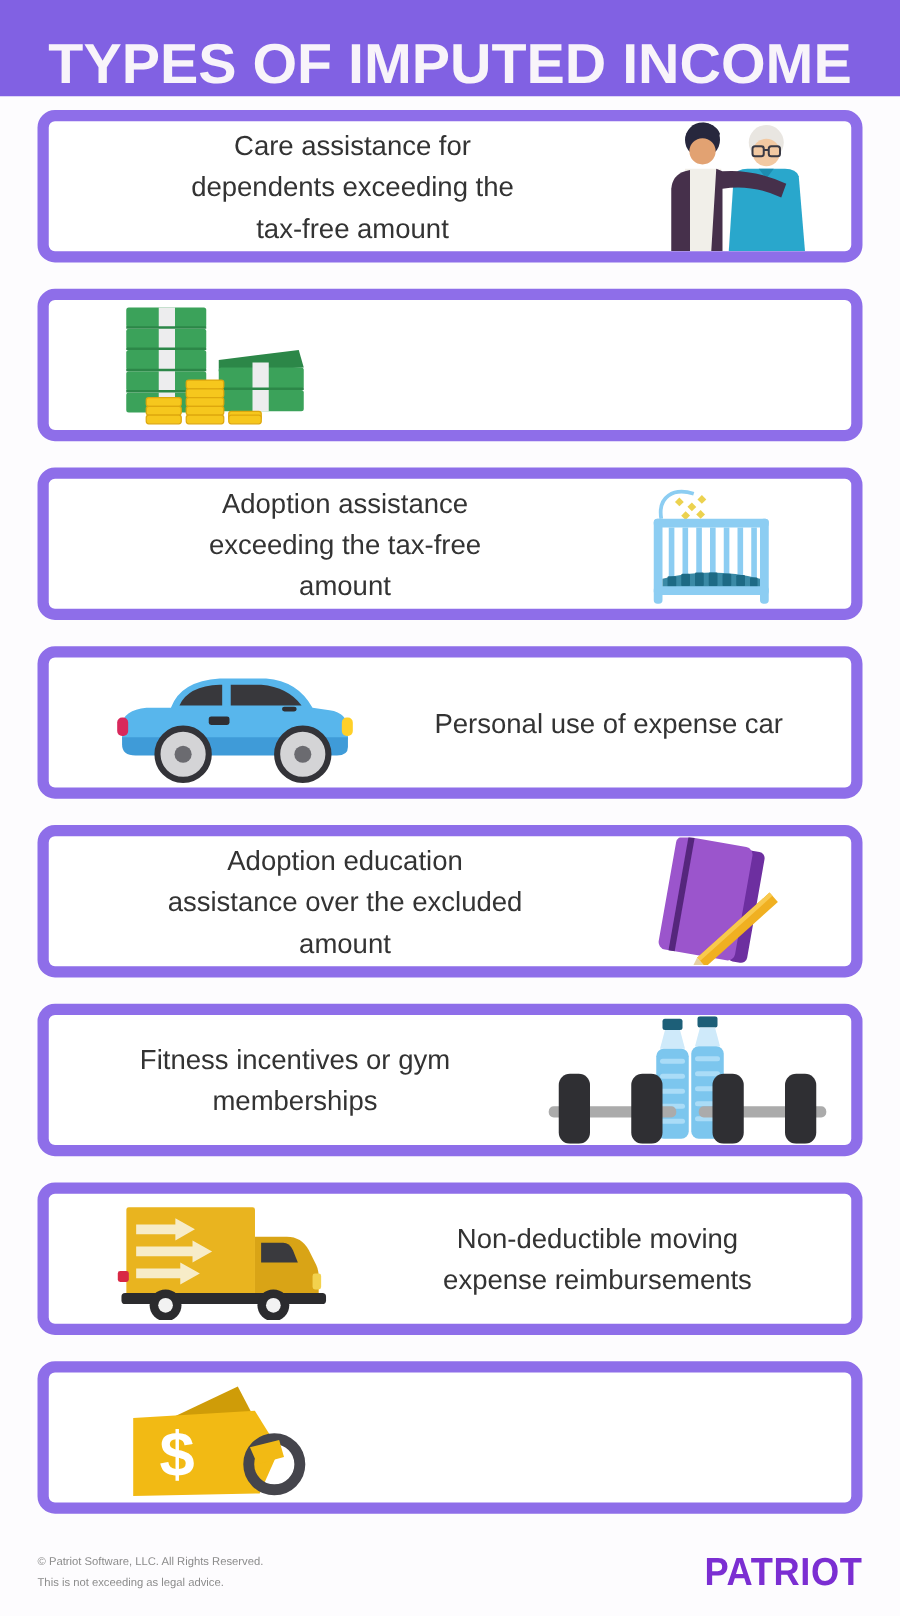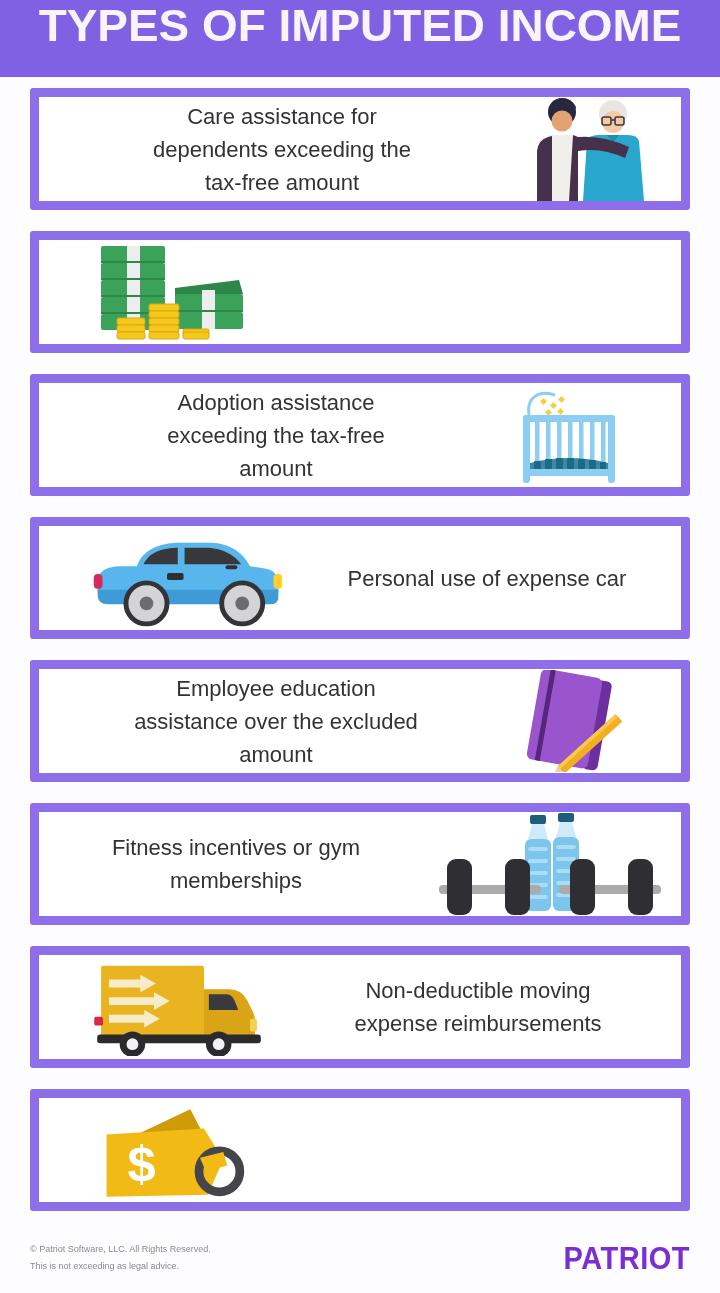--- a/index.html
+++ b/index.html
@@ -1,24 +1,24 @@
 <!DOCTYPE html>
 <html><head>
 <meta charset="utf-8">
 <style>
   * { margin:0; padding:0; box-sizing:border-box; }
   html,body { background:#ffffff; }
   body { font-family:"Liberation Sans", sans-serif; }
   .page { width:720px; height:1293px; background:#fdfcfe; overflow:hidden; position:relative; }
 
-  .header { height:77px; background:#8161e3; display:flex; align-items:flex-start; justify-content:center; overflow:hidden; }
+  .header { height:77px; background:#8161e3; display:flex; align-items:flex-end; justify-content:center; overflow:hidden; }
   .header h1 { color:#f8f4fa; font-size:45px; font-weight:bold; letter-spacing:0px; white-space:nowrap; transform:scaleX(1.02); }
 
   .cards { padding:11px 30px 0 30px; }
-  .card { background:#ffffff; border:9px solid #8e6ee9; border-radius:3px; height:122px; margin-bottom:21px; display:flex; align-items:center; overflow:hidden; }
+  .card { background:#ffffff; border:9px solid #8e6ee9; border-radius:14px; height:122px; margin-bottom:21px; display:flex; align-items:center; overflow:hidden; }
   .card-text { flex:1 1 auto; text-align:center; font-size:22px; line-height:33px; color:#333333; white-space:pre-line; padding:0 6px; }
   .card-art { flex:0 0 auto; display:flex; align-items:flex-end; }
   .art-r { margin-right:26px; }
   .art-l { margin-left:44px; }
   .card-art svg { display:block; }
 
   .footer { margin-top:30px; padding:0 30px; display:flex; justify-content:space-between; align-items:center; }
   .foot-lines { font-size:9px; color:#8b8b8b; line-height:17px; }
   .brand { color:#7b2ed2; font-size:29px; font-weight:bold; letter-spacing:0.5px; transform:scaleY(1.08); }
 </style>
@@ -156,21 +156,21 @@
             <circle cx="65" cy="76" r="7" fill="#6b6b70"></circle>
             <circle cx="163" cy="76" r="21" fill="#d4d4d6" stroke="#333338" stroke-width="5"></circle>
             <circle cx="163" cy="76" r="7" fill="#6b6b70"></circle>
           </g>
         </svg>
       </div>
       <div class="card-text">Personal use of expense car</div>
     </div>
 
     <div class="card">
-      <div class="card-text">Employee education
+      <div class="card-text">Adoption education
 assistance over the excluded
 amount</div>
       <div class="card-art art-r" style="margin-right:50px">
         <svg width="118" height="102" viewBox="0 0 118 102">
           <g transform="rotate(10 59 52)">
             <rect x="76" y="6" width="16" height="90" rx="5" fill="#6d2fa0"></rect>
             <rect x="20" y="4" width="62" height="92" rx="6" fill="#9b55cc"></rect>
             <rect x="29" y="4" width="5" height="92" fill="#55267c"></rect>
           </g>
           <g transform="translate(48,100) rotate(-42)">

